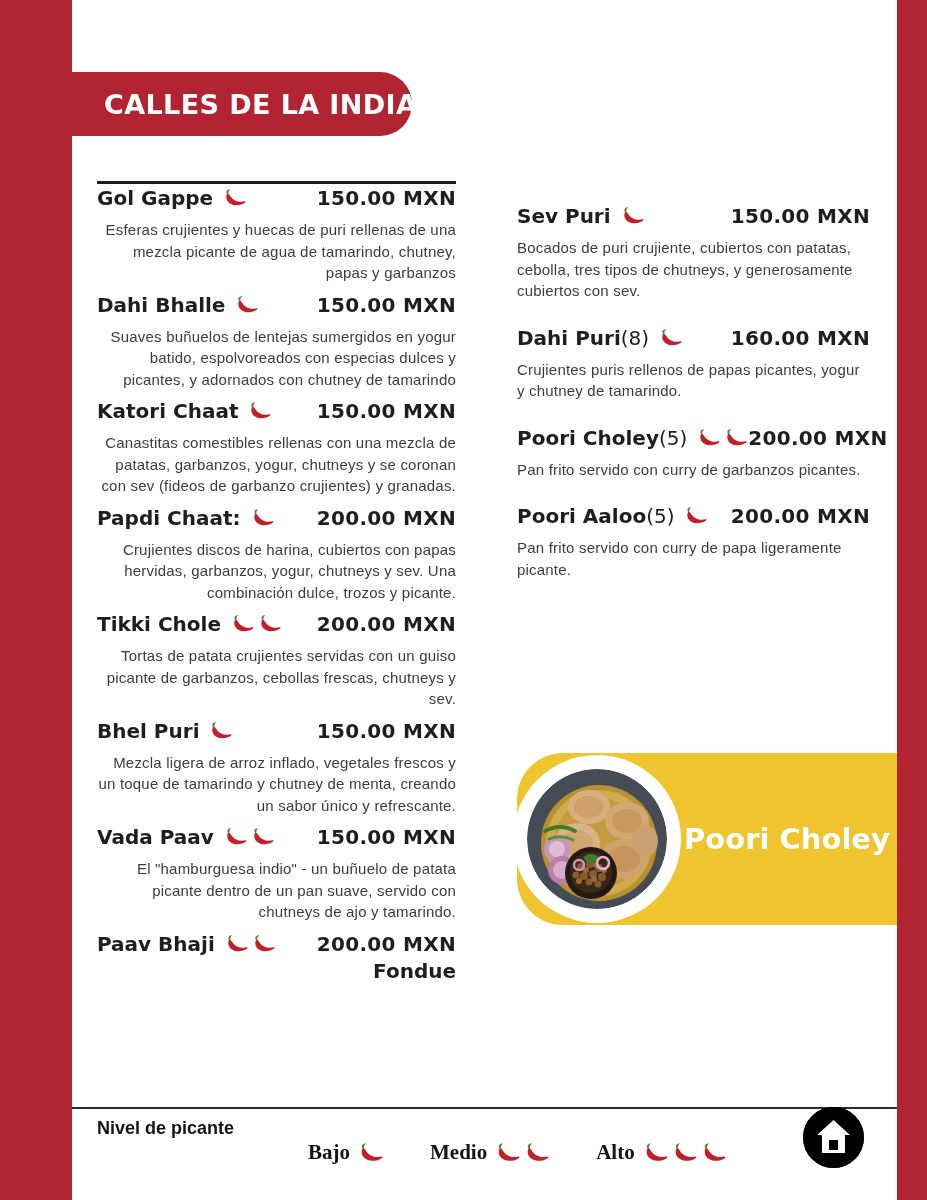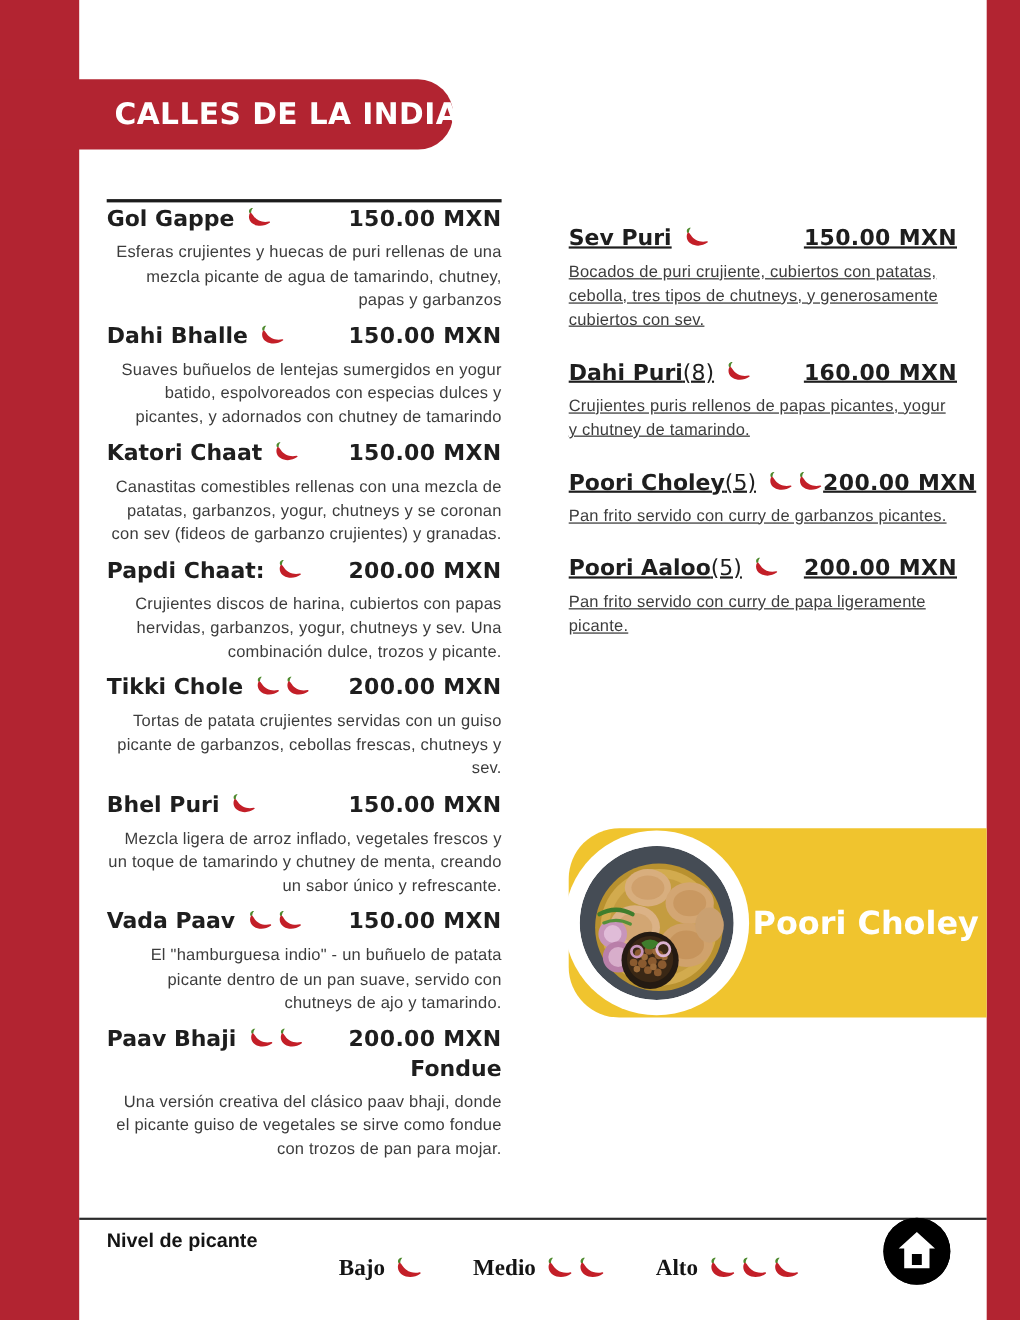--- a/index.html
+++ b/index.html
@@ -21,21 +21,21 @@
     border-radius:0 43px 43px 0;display:flex;align-items:center;padding-left:104px;
   }
   .banner h1{margin:0;color:#fff;font-size:27px;font-weight:bold;letter-spacing:.4px;white-space:nowrap;}
 
   .col{position:absolute;top:168px;}
   .col-left{left:97px;width:359px;}
   .col-right{left:517px;width:380px;}
   .rule{border:none;border-top:3px solid #1c1c1c;margin:13px 0 0 0;}
   .col-left .items{text-align:right;}
   .col-right .items{margin-top:34px;}
-  .col-right .menu-item{padding-right:27px;margin-bottom:22px;text-decoration:underline;}
+  .col-right .menu-item{padding-right:27px;margin-bottom:22px;}
   .col-left .menu-item{margin-bottom:7px;}
 
   .item-row{display:flex;align-items:center;}
   .item-title{font-size:20px;font-weight:bold;color:var(--ink);display:flex;align-items:center;white-space:nowrap;line-height:28px;}
   .sfx{font-weight:normal;}
   .chilis{display:inline-flex;align-items:center;margin-left:7px;}
   .chilis svg{width:26px;height:20px;margin-left:1px;}
   .item-price{margin-left:auto;font-size:20px;font-weight:bold;letter-spacing:.3px;white-space:nowrap;line-height:28px;}
   .line2{font-size:20px;font-weight:bold;line-height:26px;}
   .item-desc{margin:7px 0 0 0;font-family:"Liberation Sans",sans-serif;font-size:15px;
@@ -221,21 +221,20 @@
               </svg>
               <svg viewBox="0 0 32 24" aria-hidden="true">
                 <path d="M7.2,6.8 C5.6,3.6 7.6,0.8 11.2,1.1 C9.6,2.6 8.9,4.5 9.1,6.4 Z" fill="var(--chili-green)"></path>
                 <path d="M8,6 C5.3,9.8 6.3,15.6 11,18.7 C16.2,22.1 24.3,21.7 29.7,17.6 C30.6,16.9 30.2,15.9 29.1,16.1 C21.9,17.9 14.8,15 11.3,9.4 C10.1,7.5 9.2,6.4 8,6 Z" fill="var(--chili-red)"></path>
               </svg>
             </span>
           </div>
           <div class="item-price">200.00 MXN</div>
         </div>
         <div class="line2">Fondue</div>
-        <p class="item-desc">Una versión creativa del clásico paav bhaji, donde el picante guiso de vegetales se sirve como fondue con trozos de pan para mojar.</p>
       </div>
     </div>
 </section>
 
 <section class="col col-right">
   <div class="items">
 
       <div class="menu-item">
         <div class="item-row">
           <div class="item-title">

